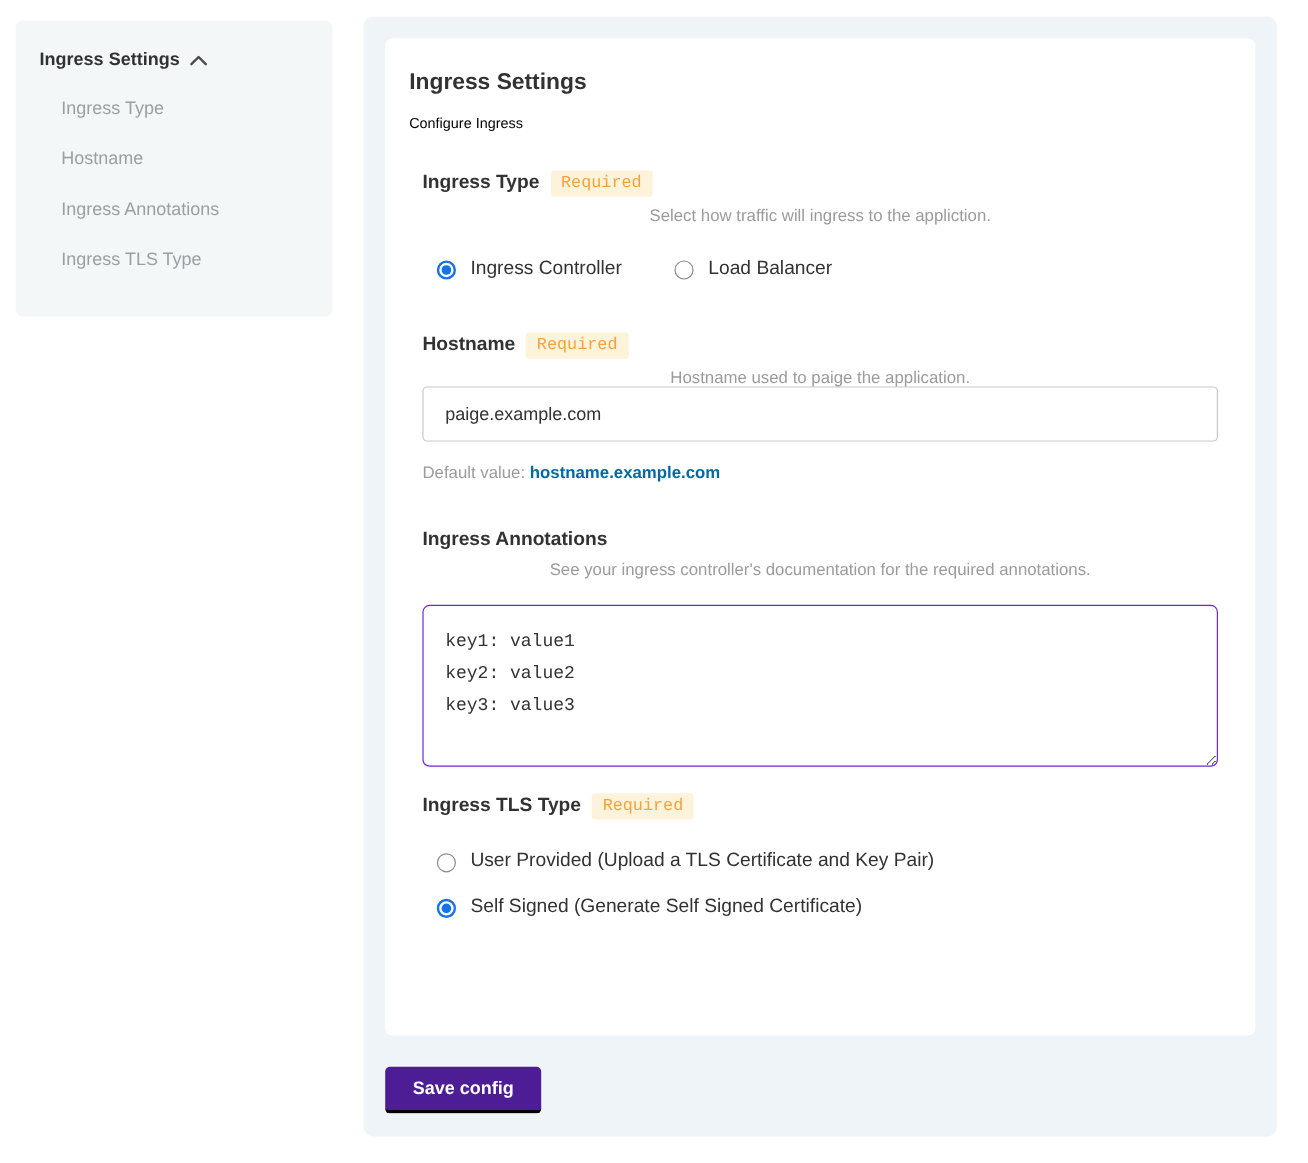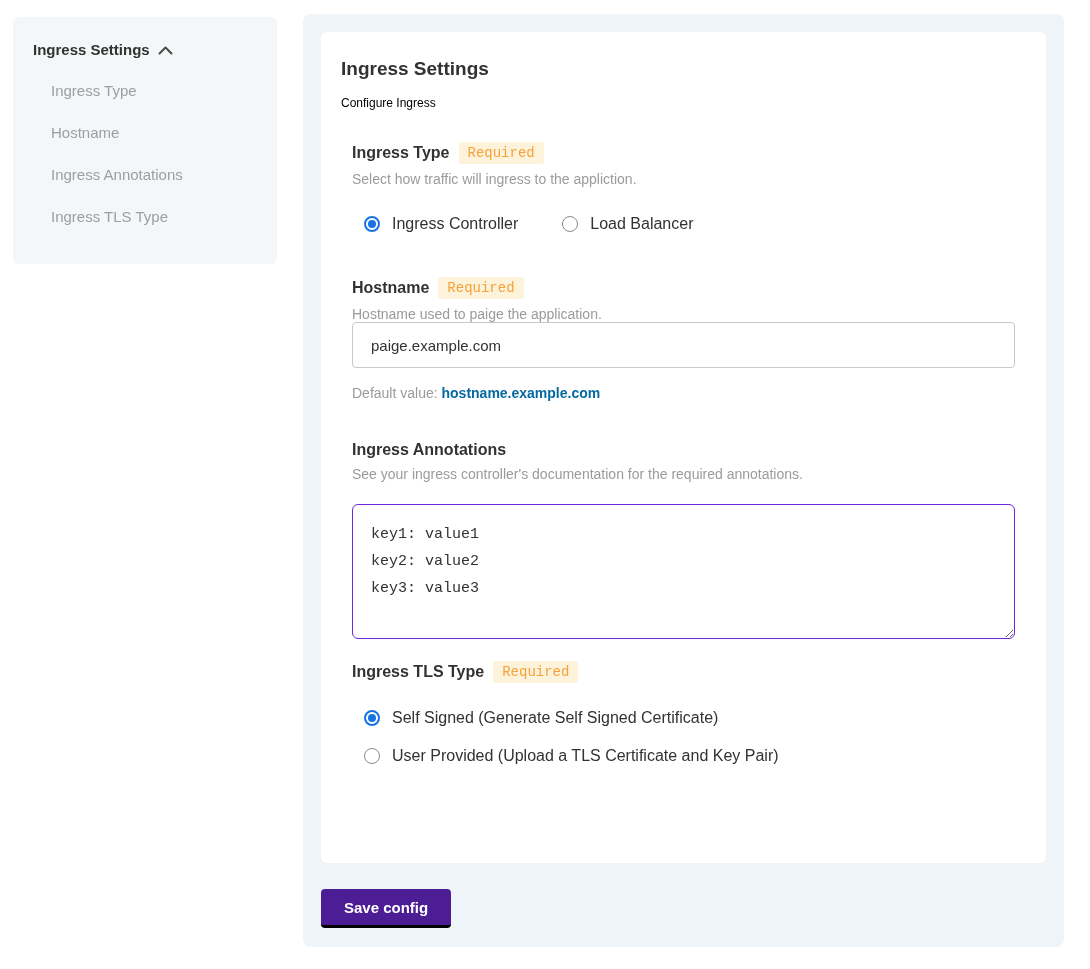--- a/index.html
+++ b/index.html
@@ -71,26 +71,27 @@
     background: #fdf3da;
     color: #f8a13a;
     font-size: 14px;
     padding: 3px 9px;
     border-radius: 3px;
     font-family: Liberation Mono, monospace;
   }
   .help-text {
     font-size: 14px; color: #9b9b9b;
     margin-top: 7px;
+    text-align: center;
   }
 
   
   .radio-row { display: flex; align-items: center; gap: 32px; margin-top: 28px; }
   .radio-col { margin-top: 26px; display: flex; flex-direction: column; gap: 20px; }
-  .radio-option { display: inline-flex; align-items: center; gap: 12px; cursor: pointer; padding-left: 12px; }
+  .radio-option { display: inline-flex; align-items: flex-end; gap: 12px; cursor: pointer; padding-left: 12px; }
   .radio-option .label { font-size: 16px; color: #323232; }
   .radio {
     width: 16px; height: 16px; flex: 0 0 16px;
     border-radius: 50%;
     border: 1.5px solid #8b8b8b;
     background: #ffffff;
     position: relative;
   }
   .radio.checked {
     border: 2px solid #1673e6;
@@ -217,26 +218,26 @@
 key3: value3</textarea>
     </div>
 
     <div class="section section-tight">
       <div class="section-head">
         <span class="section-title">Ingress TLS Type</span>
         <span class="badge">Required</span>
       </div>
       <div class="radio-col">
         <label class="radio-option">
+          <span class="radio"></span>
+          <span class="label">User Provided (Upload a TLS Certificate and Key Pair)</span>
+        </label>
+        <label class="radio-option">
           <span class="radio checked"></span>
           <span class="label">Self Signed (Generate Self Signed Certificate)</span>
-        </label>
-        <label class="radio-option">
-          <span class="radio"></span>
-          <span class="label">User Provided (Upload a TLS Certificate and Key Pair)</span>
         </label>
       </div>
     </div>
 
   </section>
 
   <div class="footer">
     <button class="save-btn">Save config</button>
   </div>
 </main>

